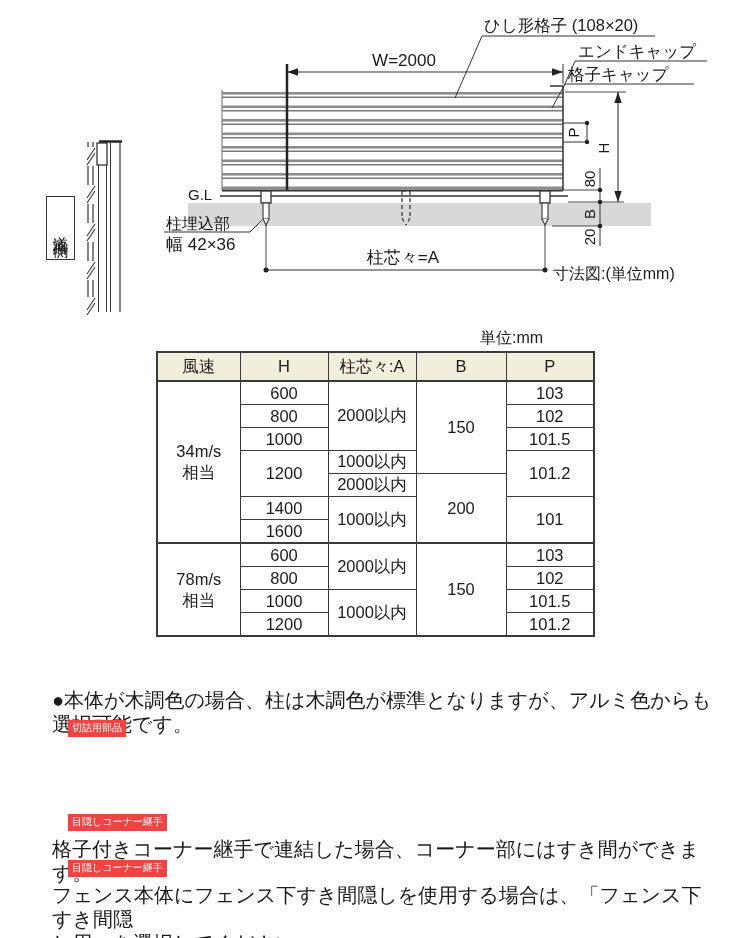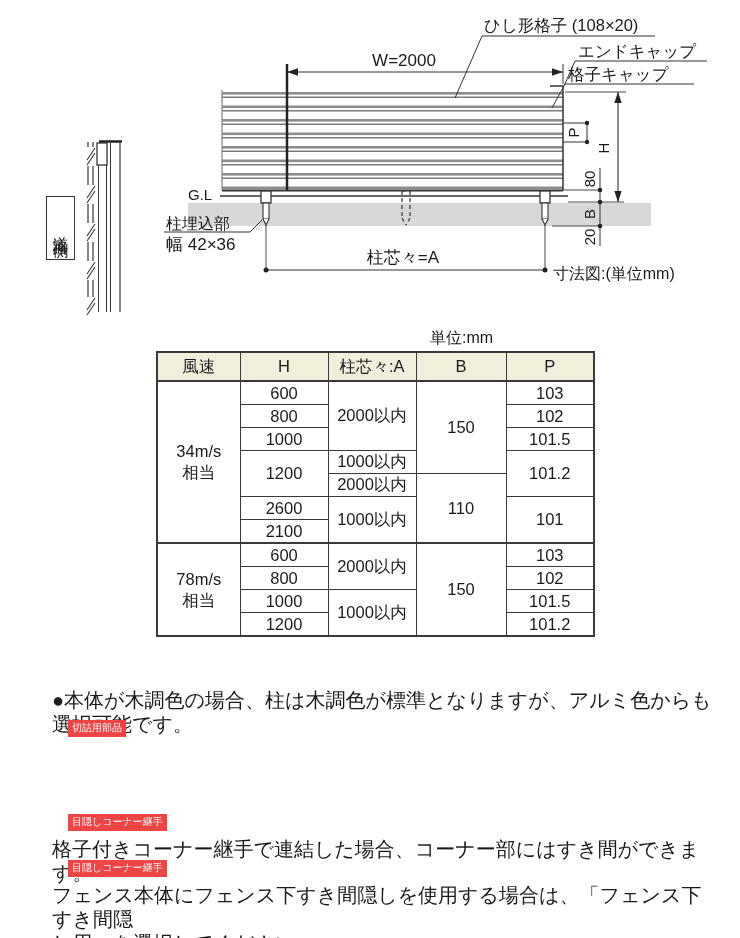--- a/index.html
+++ b/index.html
@@ -14,21 +14,21 @@
   .dg-dim{font-size:17px;}
   .dg-small{font-size:15px;}
   .dg-note{font-size:16px;}
 
   .road-side{position:absolute;left:46px;top:196px;width:27px;height:62px;
     border:1.5px solid #333;display:flex;align-items:center;justify-content:center;}
   .road-side span{writing-mode:vertical-rl;text-orientation:upright;
     font-size:16px;letter-spacing:3px;line-height:1;}
 
   
-  .unit-note{position:absolute;left:430px;top:328px;width:163px;text-align:left;
+  .unit-note{position:absolute;left:430px;top:328px;width:163px;text-align:center;
     font-size:16px;}
   table.spec{position:absolute;left:156px;top:351px;border-collapse:collapse;
     table-layout:fixed;width:437px;font-size:16.5px;}
   table.spec{border:2px solid #3a3a3a;}
   table.spec th,table.spec td{border:1px solid #3a3a3a;text-align:center;
     vertical-align:middle;padding:0;font-weight:normal;}
   table.spec th{background:#f2eedc;height:27px;border-bottom:2px solid #3a3a3a;}
   table.spec td{height:22px;}
   table.spec tr.group-start td{border-top:2px solid #3a3a3a;}
   td.wind{white-space:pre-line;line-height:1.25;margin-left:48px;}
@@ -252,29 +252,29 @@
         <td>1000</td>
         <td>101.5</td>
       </tr>
       <tr>
         <td rowspan="2">1200</td>
         <td>1000以内</td>
         <td rowspan="2">101.2</td>
       </tr>
       <tr>
         <td>2000以内</td>
-        <td rowspan="3">110</td>
-      </tr>
-      <tr>
-        <td>2600</td>
+        <td rowspan="3">200</td>
+      </tr>
+      <tr>
+        <td>1400</td>
         <td rowspan="2">1000以内</td>
         <td rowspan="2">101</td>
       </tr>
       <tr>
-        <td>2100</td>
+        <td>1600</td>
       </tr>
 
       <tr class="group-start">
         <td class="wind" rowspan="4">78m/s
 相当</td>
         <td>600</td>
         <td rowspan="2">2000以内</td>
         <td rowspan="4">150</td>
         <td>103</td>
       </tr>

